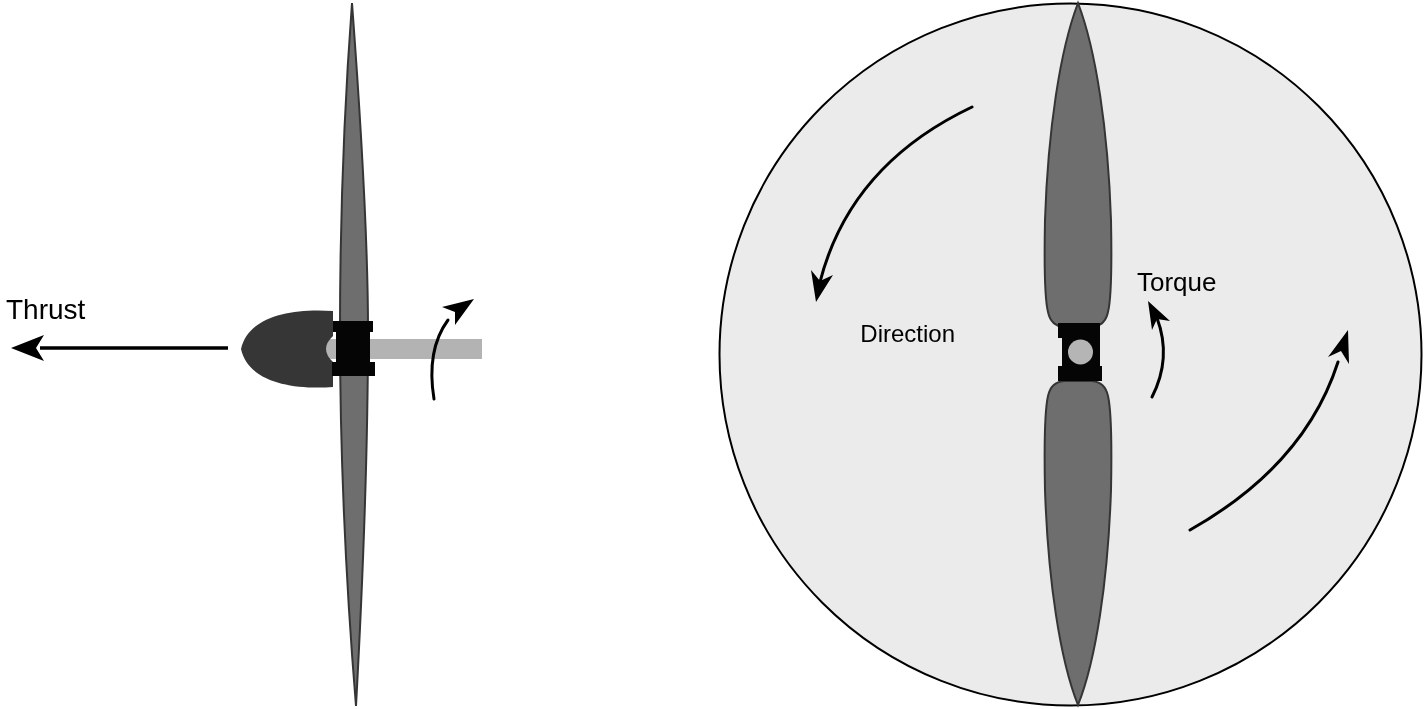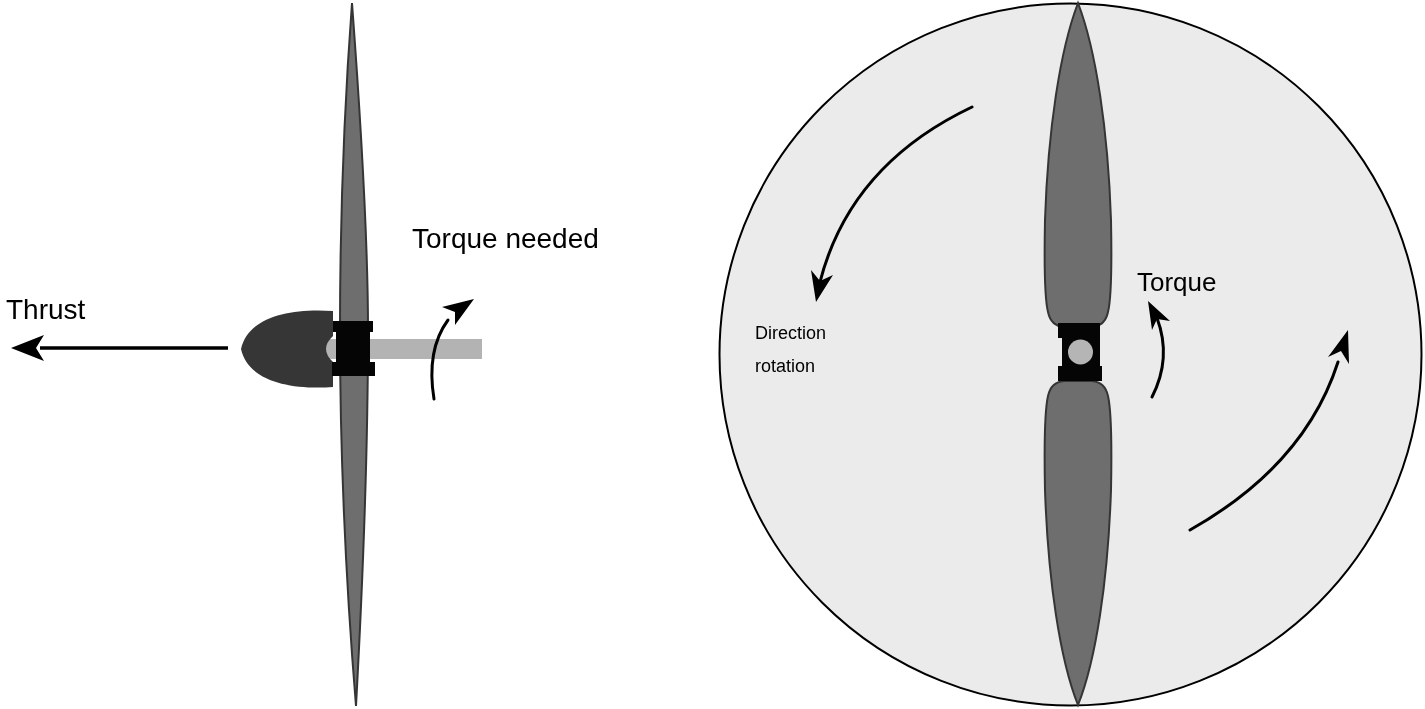--- a/index.html
+++ b/index.html
@@ -6,21 +6,21 @@
   body{
     width:1425px;height:709px;position:relative;overflow:hidden;
     background:var(--page_bg,#fff);
     font-family:"Liberation Sans", sans-serif;
   }
   .canvas{position:absolute;inset:0}
   svg{position:absolute;left:0;top:0}
   .label{position:absolute;color:var(--text_color,#000);white-space:nowrap}
   .thrust-label{left:6px;top:294px;font-size:28px}
   .torque-needed-label{left:412px;top:223px;font-size:28px;line-height:32px}
-  .direction-label{left:755px;top:317px;width:200px;text-align:left;font-size:18px;line-height:33px}
+  .direction-label{left:755px;top:317px;width:200px;text-align:right;font-size:24px;line-height:33px}
   .torque-front-label{left:1137px;top:267px;font-size:26px}
 
   .disc{fill:var(--disc_fill,#ebebeb);stroke:var(--ink,#000);stroke-width:2}
   .blade{fill:var(--blade_fill,#6e6e6e);stroke:var(--blade_stroke,#353535);stroke-width:2}
   .spinner{fill:var(--spinner_fill,#363636)}
   .shaft{fill:var(--shaft_fill,#b3b3b3)}
   .hub{fill:var(--hub_fill,#050505)}
   .hubdot{fill:var(--hub_dot_fill,#b5b5b5)}
   .arrowline{stroke:var(--ink,#000);stroke-width:3;fill:none;stroke-linecap:round}
   .thrustline{stroke:var(--ink,#000);stroke-width:3.5;fill:none}
@@ -72,22 +72,20 @@
       <polygon class="arrowhead" points="1348,330 1328,357 1341,351 1349,364"></polygon>
 
       <path class="arrowline" d="M 1152 397 Q 1172 358 1157 318"></path>
       <polygon class="arrowhead" points="1148,301 1170,321 1157,319 1152,330"></polygon>
     </g>
   </svg>
 
   <div class="label thrust-label">Thrust</div>
 
   <div class="label torque-needed-label">
-    <div>Torque needed</div>
   </div>
 
   <div class="label direction-label">
     <div>Direction</div>
-    <div>rotation</div>
   </div>
 
   <div class="label torque-front-label">Torque</div>
 </div>
 
 </body></html>

